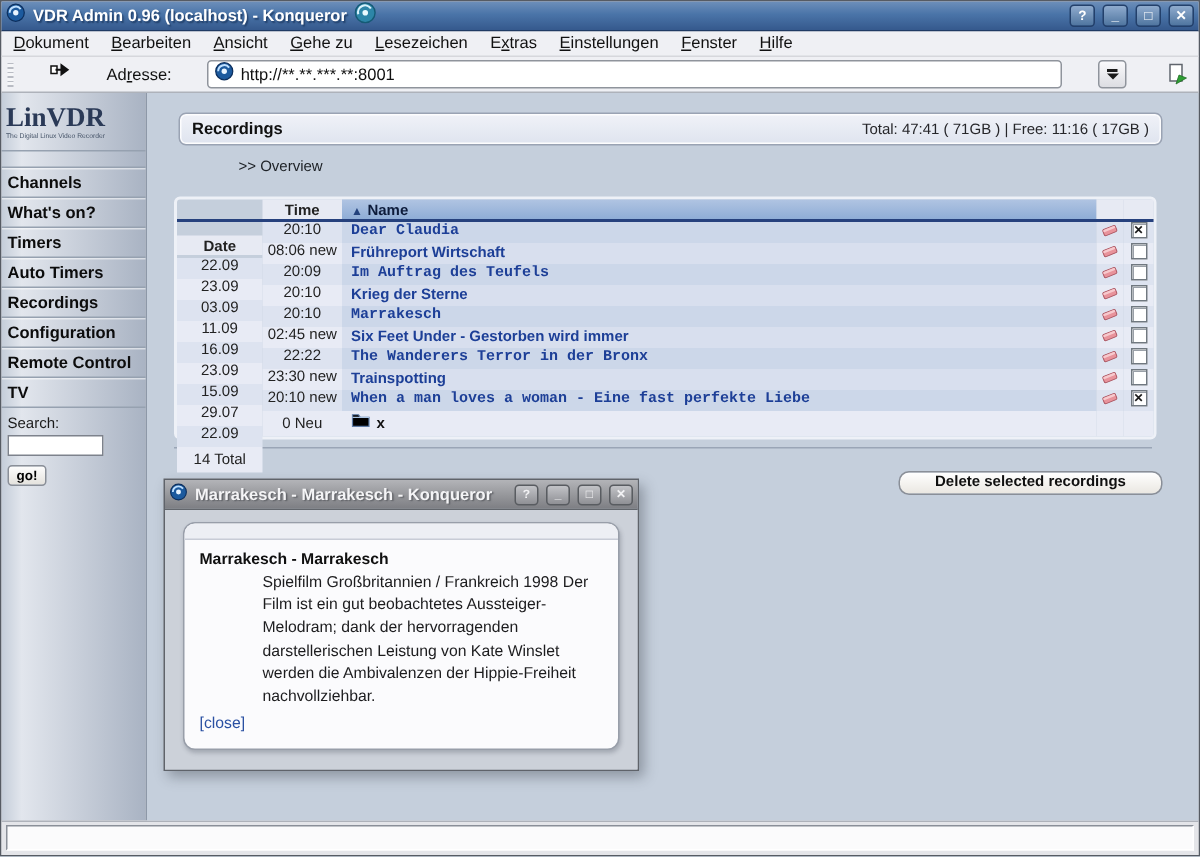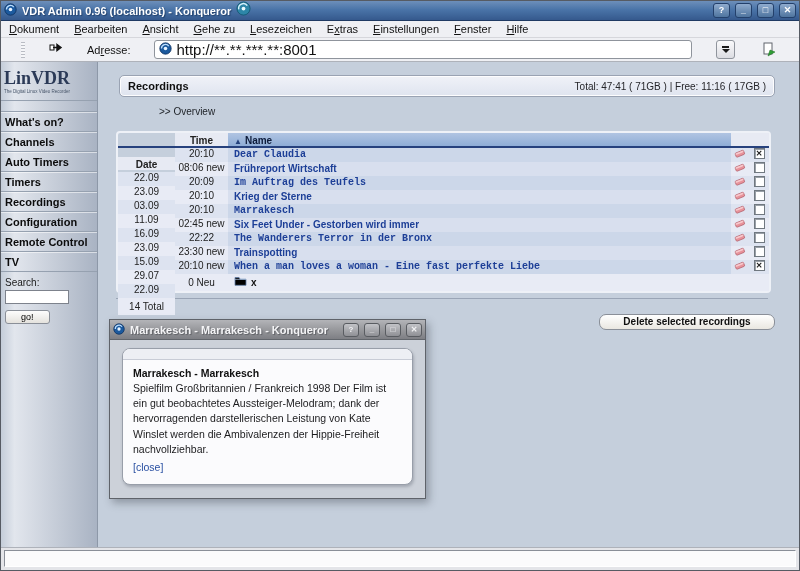--- a/index.html
+++ b/index.html
@@ -18,27 +18,27 @@
     background: linear-gradient(to bottom, #8fabce, #4f759f); border: 1px solid #23406b; border-radius: 3px;
     color: #fff; font-size: 9px; font-weight: bold; line-height: 1; cursor: default; }
   .winicon { display:block; }
 
   
   .menubar { height: 17px; flex: 0 0 17px; display: flex; align-items: center; gap: 15px; padding: 0 8px;
     background: #eff0f4; font-size: 11px; color: #111; border-bottom: 1px solid #d6d7dc; }
   .menubar span { white-space: nowrap; }
 
   
-  .toolbar { height: 24px; flex: 0 0 24px; display: flex; align-items: center; gap: 24px; padding: 0 20px;
+  .toolbar { height: 24px; flex: 0 0 24px; display: flex; align-items: center; gap: 24px; padding: 0 4px;
     background: #eff0f4; border-bottom: 1px solid #aeb2ba; }
   .grip { width: 4px; height: 16px; background-image: repeating-linear-gradient(to bottom,#b9bcc4 0 1px,#f5f6f8 1px 3px); }
   .addr-label { font-size: 11px; color: #111; white-space: nowrap; }
   .combo { flex: 1; display: flex; align-items: center; gap: 4px; height: 19px; background: #fff;
     border: 1px solid #8f949c; border-radius: 3px; padding: 0 4px; }
-  .combo input { flex: 1; border: none; outline: none; font-size: 15px; color: #111; font-family: "Liberation Sans", sans-serif; background: transparent; }
+  .combo input { flex: 1; border: none; outline: none; font-size: 11px; color: #111; font-family: "Liberation Sans", sans-serif; background: transparent; }
   .drop-btn { width: 19px; height: 19px; background: linear-gradient(to bottom,#fafafc,#dcdde2); border: 1px solid #8f949c; border-radius: 3px;
     display: flex; flex-direction: column; align-items: center; justify-content: center; gap: 1px; }
   .drop-btn .bar { width: 7px; height: 2px; background: #1a1a1a; }
   .drop-btn .tri { width: 0; height: 0; border-left: 4px solid transparent; border-right: 4px solid transparent; border-top: 4px solid #1a1a1a; }
   .go-btn { width: 20px; height: 20px; display: flex; align-items: center; justify-content: center; }
 
   
   .content { flex: 1; display: flex; min-height: 0; }
 
   
@@ -46,21 +46,21 @@
     border-right: 1px solid #8d98a8; font-size: 11px; }
   .logo-block { padding: 7px 3px 5px 3px; border-bottom: 1px solid #96a1b0; }
   .logo { font-family: "Liberation Serif", serif; font-weight: bold; font-size: 18px; letter-spacing: 0px; color: #2b3a57; line-height: 1; }
   .tagline { font-size: 6px; transform: scale(.75); transform-origin: left top; white-space: nowrap; color: #475569; margin-top: 2px; }
   .nav { margin-top: 10px; border-top: 1px solid #96a1b0; }
   .nav-item { height: 20px; line-height: 20px; padding-left: 4px; font-weight: bold; color: #0c0c0c;
     border-bottom: 1px solid #96a1b0; box-shadow: inset 0 1px 0 rgba(255,255,255,.55); cursor: pointer; white-space: nowrap; }
   .search-block { padding: 5px 4px; }
   .search-label { font-size: 10px; color: #1a1a1a; margin-bottom: 2px; }
   .search-input { width: 64px; height: 14px; border: 1px solid #7d828c; background: #fff; font-size: 10px; padding: 0 2px; }
-  .go-small { margin-top: 6px; font-size: 9px; font-weight: normal; padding: 1px 15px; background: linear-gradient(#fdfdfd,#e4e2dd);
+  .go-small { margin-top: 6px; font-size: 9px; font-weight: bold; padding: 1px 5px; background: linear-gradient(#fdfdfd,#e4e2dd);
     border: 1px solid #8a8f98; border-radius: 3px; }
 
   
   .page { flex: 1; background: #c5cfdc; position: relative; padding: 13px 24px 0 21px; min-width: 0; }
   .page-header { height: 22px; display: flex; align-items: center; justify-content: space-between; padding: 0 8px;
     background: linear-gradient(#f0f2f8,#dfe4ef); border: 1px solid #9aa3b3; border-radius: 5px;
     box-shadow: inset 0 0 0 1px #fdfdfe; }
   .page-header .ph-title { font-size: 11px; font-weight: bold; color: #101010; }
   .page-header .ph-totals { font-size: 10px; color: #26262a; }
   .overview-link { margin-top: 9px; font-size: 10px; color: #1d2126; width: max-content; cursor: pointer; margin-left: 40px; }
@@ -107,21 +107,21 @@
   .popup-titlebar .title { color: #f4f4f6; font-weight: bold; font-size: 11px; text-shadow: 1px 1px 1px #5c5e63; white-space: nowrap; }
   .ptb-btn { width: 16px; height: 14px; display: flex; align-items: center; justify-content: center;
     background: linear-gradient(#c2c3c7,#8f9095); border: 1px solid #595c61; border-radius: 3px;
     color: #f2f2f4; font-size: 8px; font-weight: bold; line-height: 1; }
   .popup-body { padding: 8px 12px 13px 12px; background: #ccd1d9; }
   .popup-panel { background: #fbfbfd; border: 1px solid #989ea9; border-radius: 8px; overflow: hidden;
     box-shadow: 1px 2px 3px rgba(70,75,90,.3); }
   .panel-strip { height: 11px; background: #edeff4; border-bottom: 1px solid #cace d6; border-bottom: 1px solid #c8ccd6; }
   .panel-content { padding: 7px 10px 9px 10px; }
   .panel-heading { font-size: 10.5px; font-weight: bold; color: #101010; margin-bottom: 2px; }
-  .panel-text { font-size: 10.5px; color: #1c1c1e; line-height: 1.45; }
+  .panel-text { font-size: 10.5px; color: #1c1c1e; line-height: 1.45; margin-left: 42px; }
   .close-link { display: inline-block; margin-top: 2px; font-size: 10.5px; color: #2a50a2; cursor: pointer; }
 
   
   .statusbar { height: 23px; flex: 0 0 23px; background: #e4e5e9; border-top: 1px solid #aeb2ba; padding: 2px 3px 3px 3px; }
   .statusfield { height: 100%; background: #fbfbfc; border: 1px solid #8a8f98; border-right-color: #fff; border-bottom-color: #fff; }
 </style>
 </head>
 <body>
 
 <div class="window">
@@ -193,24 +193,24 @@
   </div>
 
   <div class="content">
 
     <div class="sidebar">
       <div class="logo-block">
         <div class="logo">LinVDR</div>
         <div class="tagline">The Digital Linux Video Recorder</div>
       </div>
       <div class="nav">
+        <div class="nav-item">Channels</div>
         <div class="nav-item">What's on?</div>
-        <div class="nav-item">Channels</div>
+        <div class="nav-item">Timers</div>
         <div class="nav-item">Auto Timers</div>
-        <div class="nav-item">Timers</div>
         <div class="nav-item">Recordings</div>
         <div class="nav-item">Configuration</div>
         <div class="nav-item">Remote Control</div>
         <div class="nav-item">TV</div>
       </div>
       <div class="search-block">
         <div class="search-label">Search:</div>
         <input class="search-input" value="" style="">
         <div><button class="go-small">go!</button></div>
       </div>

